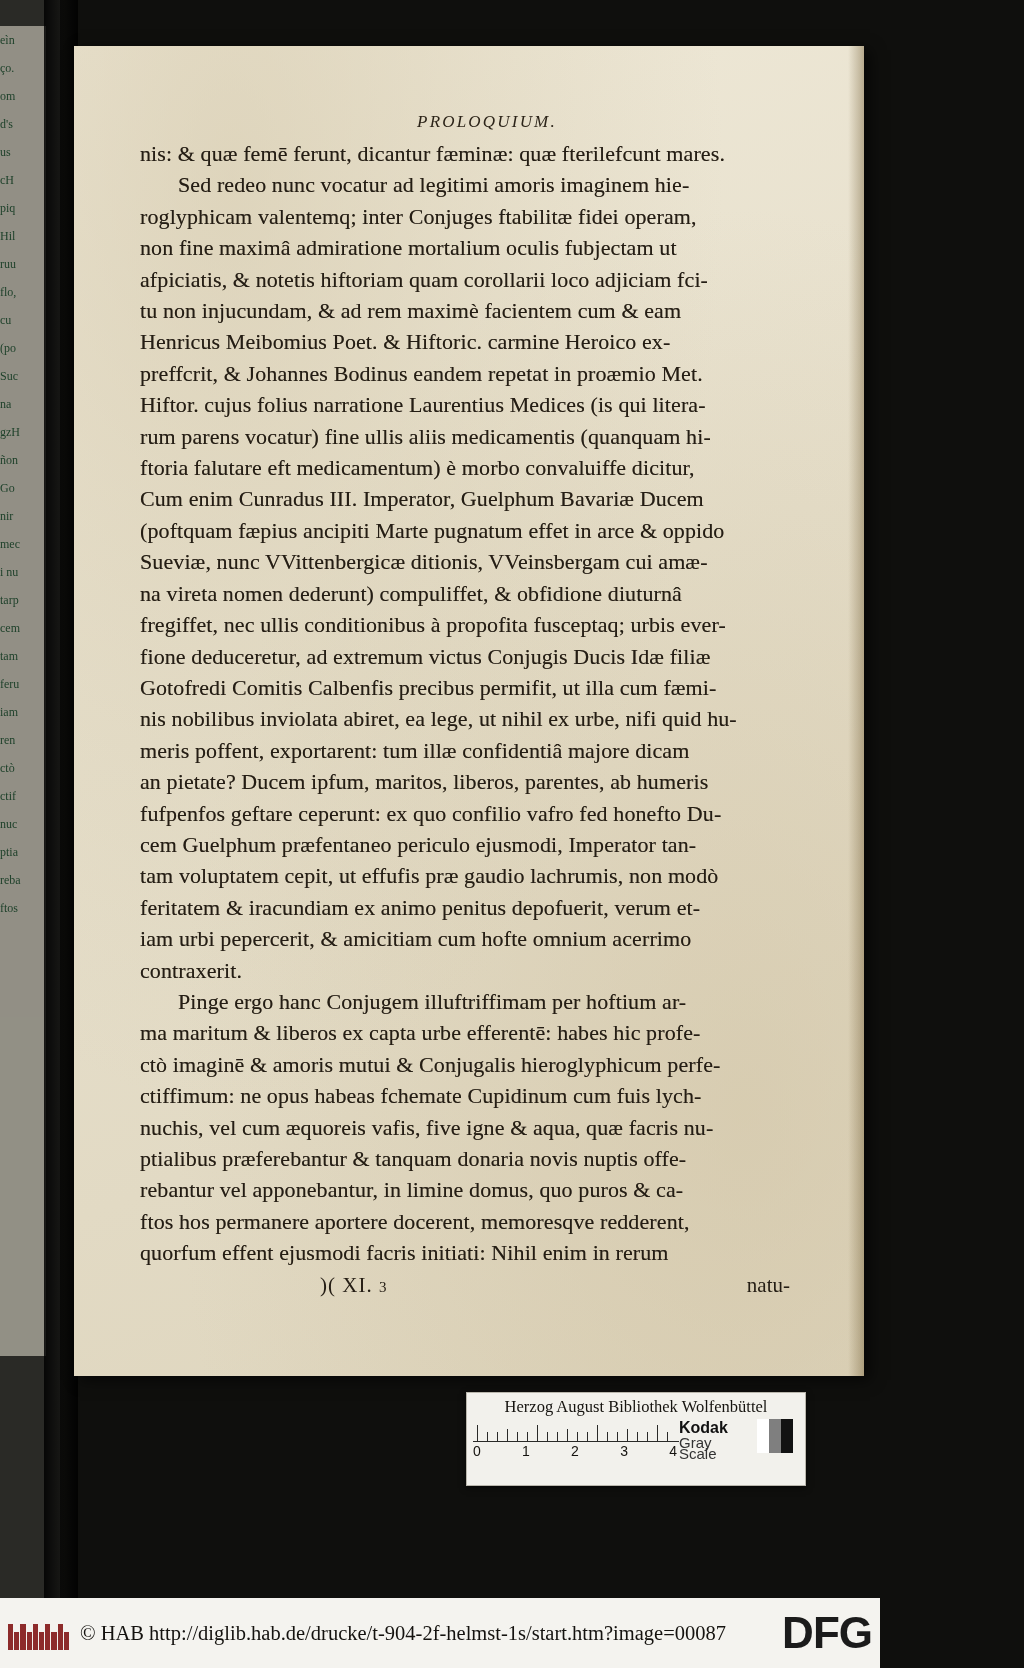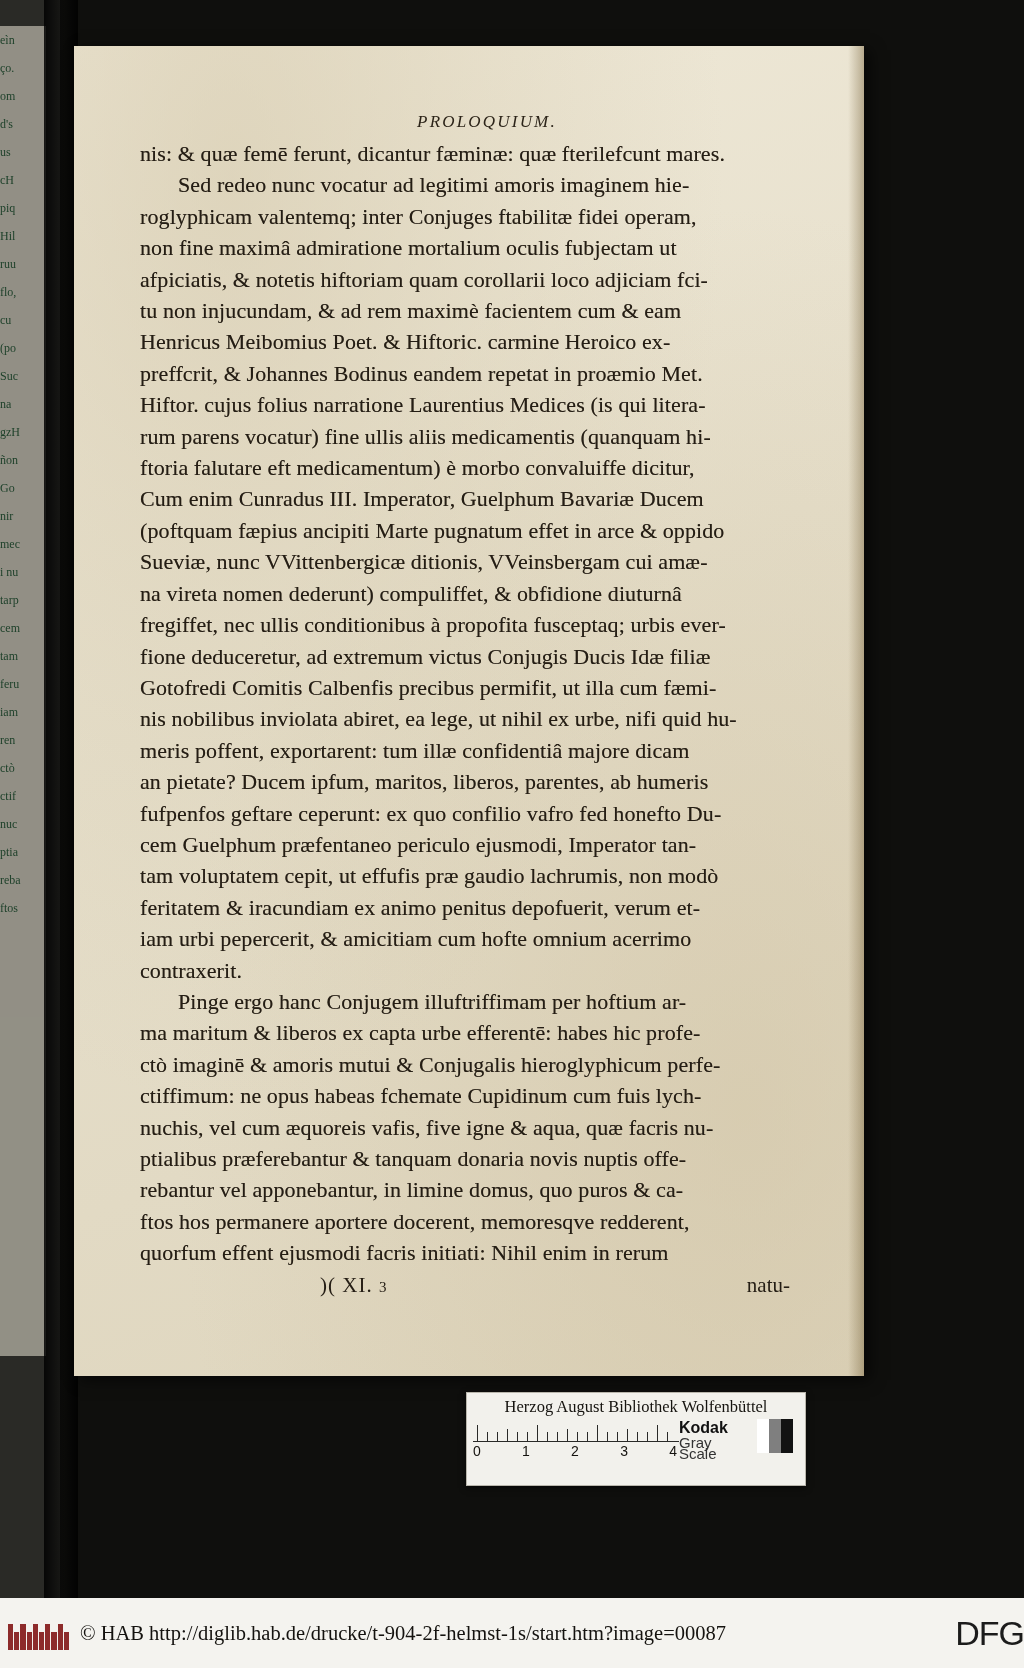--- a/index.html
+++ b/index.html
@@ -174,21 +174,21 @@
   .kodak-name { font-size: 16px; font-weight: bold; color: #111; line-height: 18px; }
   .kodak-sub { font-size: 15px; color: #333; line-height: 11px; }
   .patches { display: flex; width: 36px; height: 34px; margin-left: 4px; }
   .patches span { flex: 1; }
 
   
   .bottom-bar {
     position: absolute;
     left: 0;
     top: 1598px;
-    width: 1024px;
+    width: 880px;
     height: 70px;
     background: #f4f3ef;
     display: flex;
     align-items: center;
   }
   .bar-ruler {
     width: 62px;
     height: 34px;
     margin-left: 8px;
     display: flex;
@@ -199,24 +199,25 @@
     flex: 1;
     font-size: 20.5px;
     color: #14120f;
     font-family: "Liberation Serif", serif;
     padding-left: 10px;
     white-space: nowrap;
     overflow: hidden;
   }
   .dfg {
     font-family: "Liberation Sans", sans-serif;
-    font-weight: normal;
-    font-size: 34px;
+    font-weight: bold;
+    font-size: 44px;
     letter-spacing: -1px;
     color: #1b1b1b;
+    padding-right: 8px;
   }
 </style>
 </head>
 <body>
 
 <div id="page">
 
   <div class="scan-bg"></div>
   <div class="dark-left-strip"></div>
 

